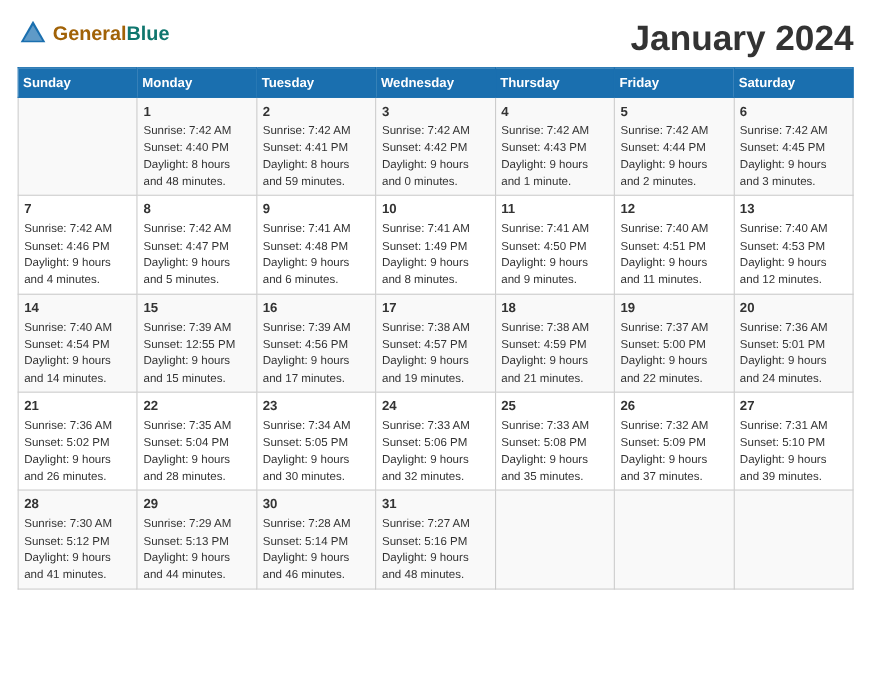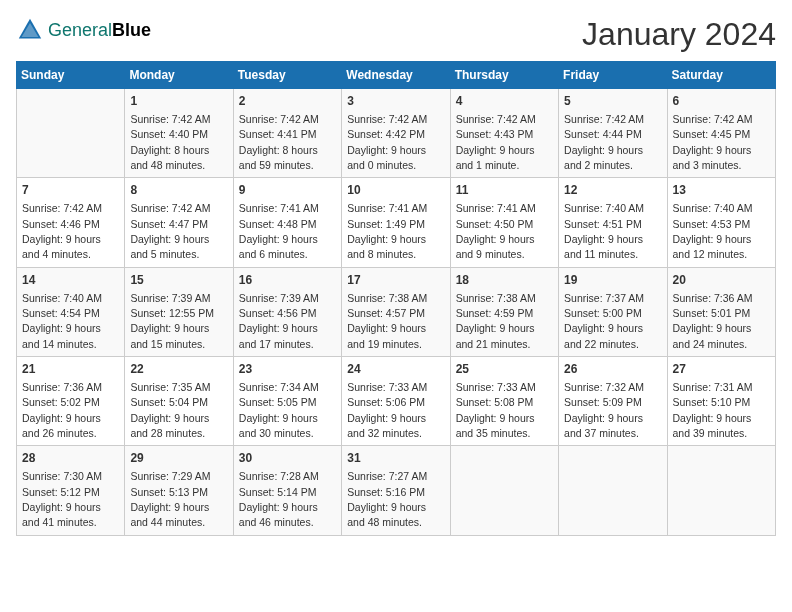--- a/index.html
+++ b/index.html
@@ -16,38 +16,38 @@
       align-items: flex-start;
       margin-bottom: 8px;
     }
     .logo {
       display: flex;
       align-items: center;
       gap: 4px;
     }
     .logo-text-general {
       font-size: 18px;
-      font-weight: normal;
-      color: #0f766e;
+      font-weight: bold;
+      color: #a16207;
     }
     .logo-text-blue {
       font-size: 18px;
       font-weight: bold;
-      color: #000000;
+      color: #0f766e;
     }
     .logo-icon {
       width: 28px;
       height: 28px;
     }
     .title-block {
       text-align: right;
     }
     .month-title {
       font-size: 32px;
-      font-weight: normal;
+      font-weight: bold;
       color: #333;
     }
     .location-title {
       font-size: 14px;
       color: #555;
     }
     table {
       width: 100%;
       border-collapse: collapse;
       font-size: 11px;

